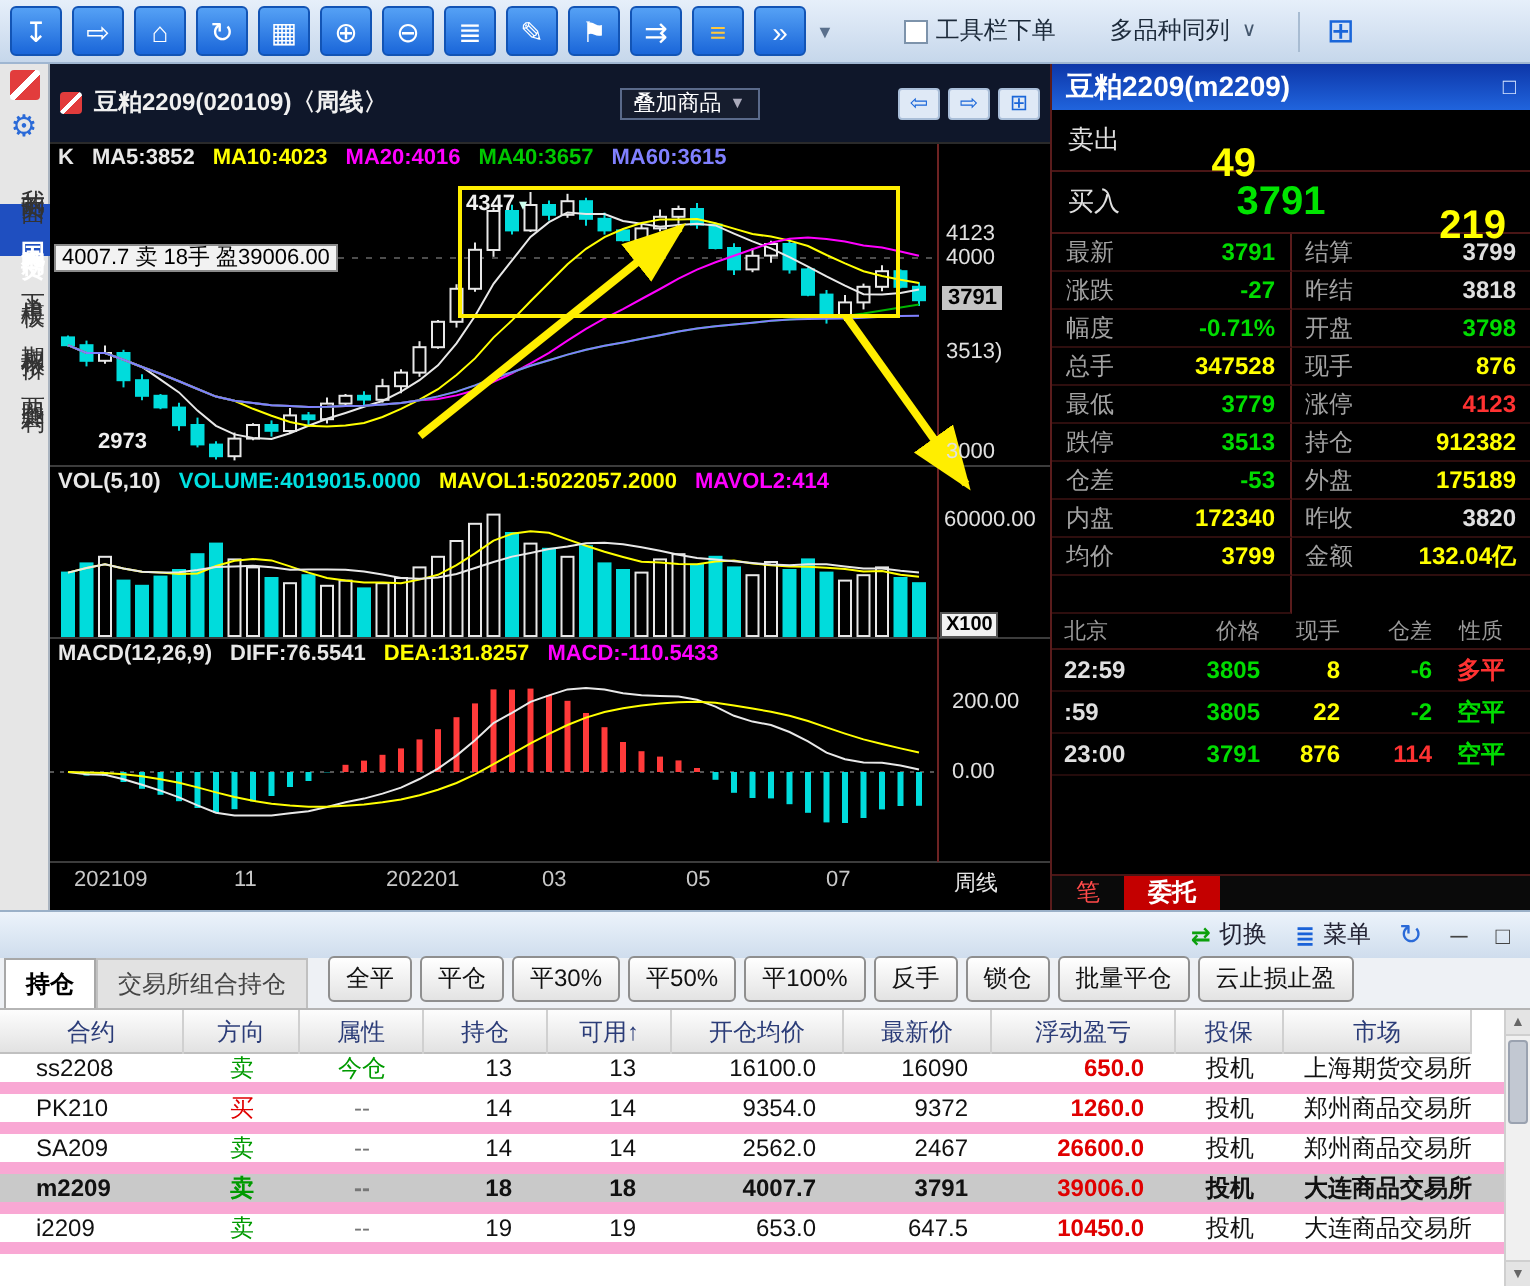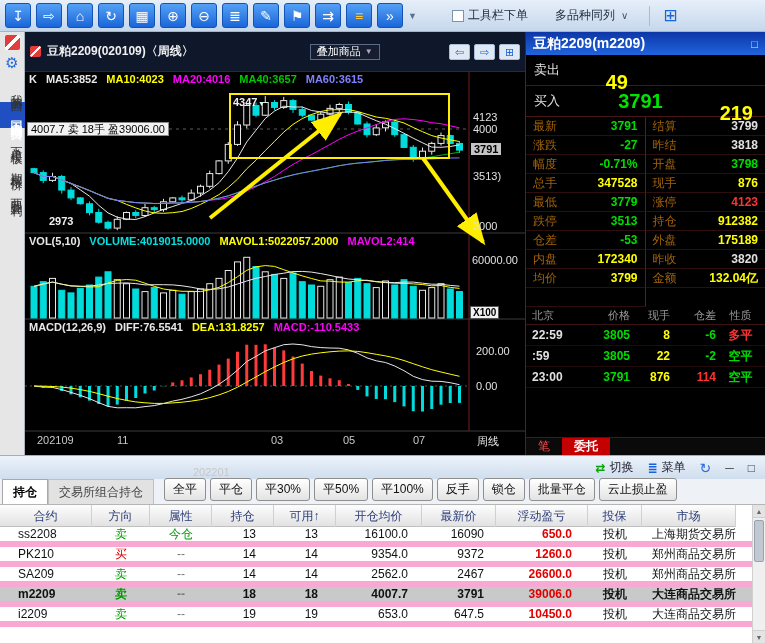--- a/index.html
+++ b/index.html
@@ -73,21 +73,21 @@
  font-size:14px;font-weight:bold;background:linear-gradient(#0d36a8,#2064dd);}
 .q-win{margin-left:auto;font-size:11px;color:#d5e4ff;cursor:pointer;}
 .q-row{height:31px;flex:none;display:flex;align-items:center;border-bottom:1px solid #4a1616;}
 .q-side{width:52px;padding-left:8px;color:#e0e0e0;font-size:13px;}
 .q-price{flex:1;text-align:center;font-size:20px;font-weight:bold;color:#00e400;}
 .q-qty{width:62px;text-align:right;padding-right:12px;font-size:20px;font-weight:bold;color:#ffff00;margin-top:24px;}
 .q-fields{display:grid;grid-template-columns:1fr 1fr;grid-auto-rows:19px;}
 .qf-cell{display:flex;justify-content:space-between;align-items:center;padding:0 7px;
  border-bottom:1px solid #2e0e0e;font-size:12px;}
 .qf-cell:nth-child(odd){border-right:1px solid #5a1c1c;}
-.qf-l{color:#a16207;font-family:Liberation Serif, serif;}
+.qf-l{color:#a3a3a3;font-family:Liberation Serif, serif;}
 .qf-v{font-weight:bold;}
 .cg{color:#00dc00;}.cr{color:#ff3232;}.cy{color:#ffff00;}.cw{color:#e0e0e0;}
 .q-tickhead{display:flex;height:18px;align-items:center;color:#9a9a9a;font-size:11px;
  border-bottom:1px solid #3c1212;}
 .q-tick{display:flex;height:21px;align-items:center;font-size:12px;font-weight:bold;border-bottom:1px solid #240b0b;}
 .tk{display:inline-block;}
 .tk0{width:48px;padding-left:6px;}
 .tk1{width:56px;text-align:right;}
 .tk2{width:40px;text-align:right;}
 .tk3{width:46px;text-align:right;}
@@ -431,21 +431,21 @@
             <div class="y-lab" style="top: 98.2013px;">3513)</div>
             <div class="y-lab" style="top: 148.133px;">3000</div>
           </div>
         <div class="vol-axis">60000.00</div>
         <div class="vol-mult">X100</div>
         <div class="macd-axis" id="macd-200" style="top: 273.152px;">200.00</div>
         <div class="macd-axis" id="macd-0" style="top: 308px;">0.00</div>
         <div id="x-labels">
             <div class="x-lab" style="left: 12px;">202109</div>
             <div class="x-lab" style="left: 92px;">11</div>
-            <div class="x-lab" style="left: 168px; margin-top: 32px;">202201</div>
+            <div class="x-lab" style="left: 168px;">202201</div>
             <div class="x-lab" style="left: 246px;">03</div>
             <div class="x-lab" style="left: 318px;">05</div>
             <div class="x-lab" style="left: 388px;">07</div>
           </div>
         <div class="period">周线</div>
       </div>
 
       <div class="chart-tabs" id="chart-tabs">
           <span class="ch-tab active">KDJ</span>
           <span class="ch-tab">MACD</span>

